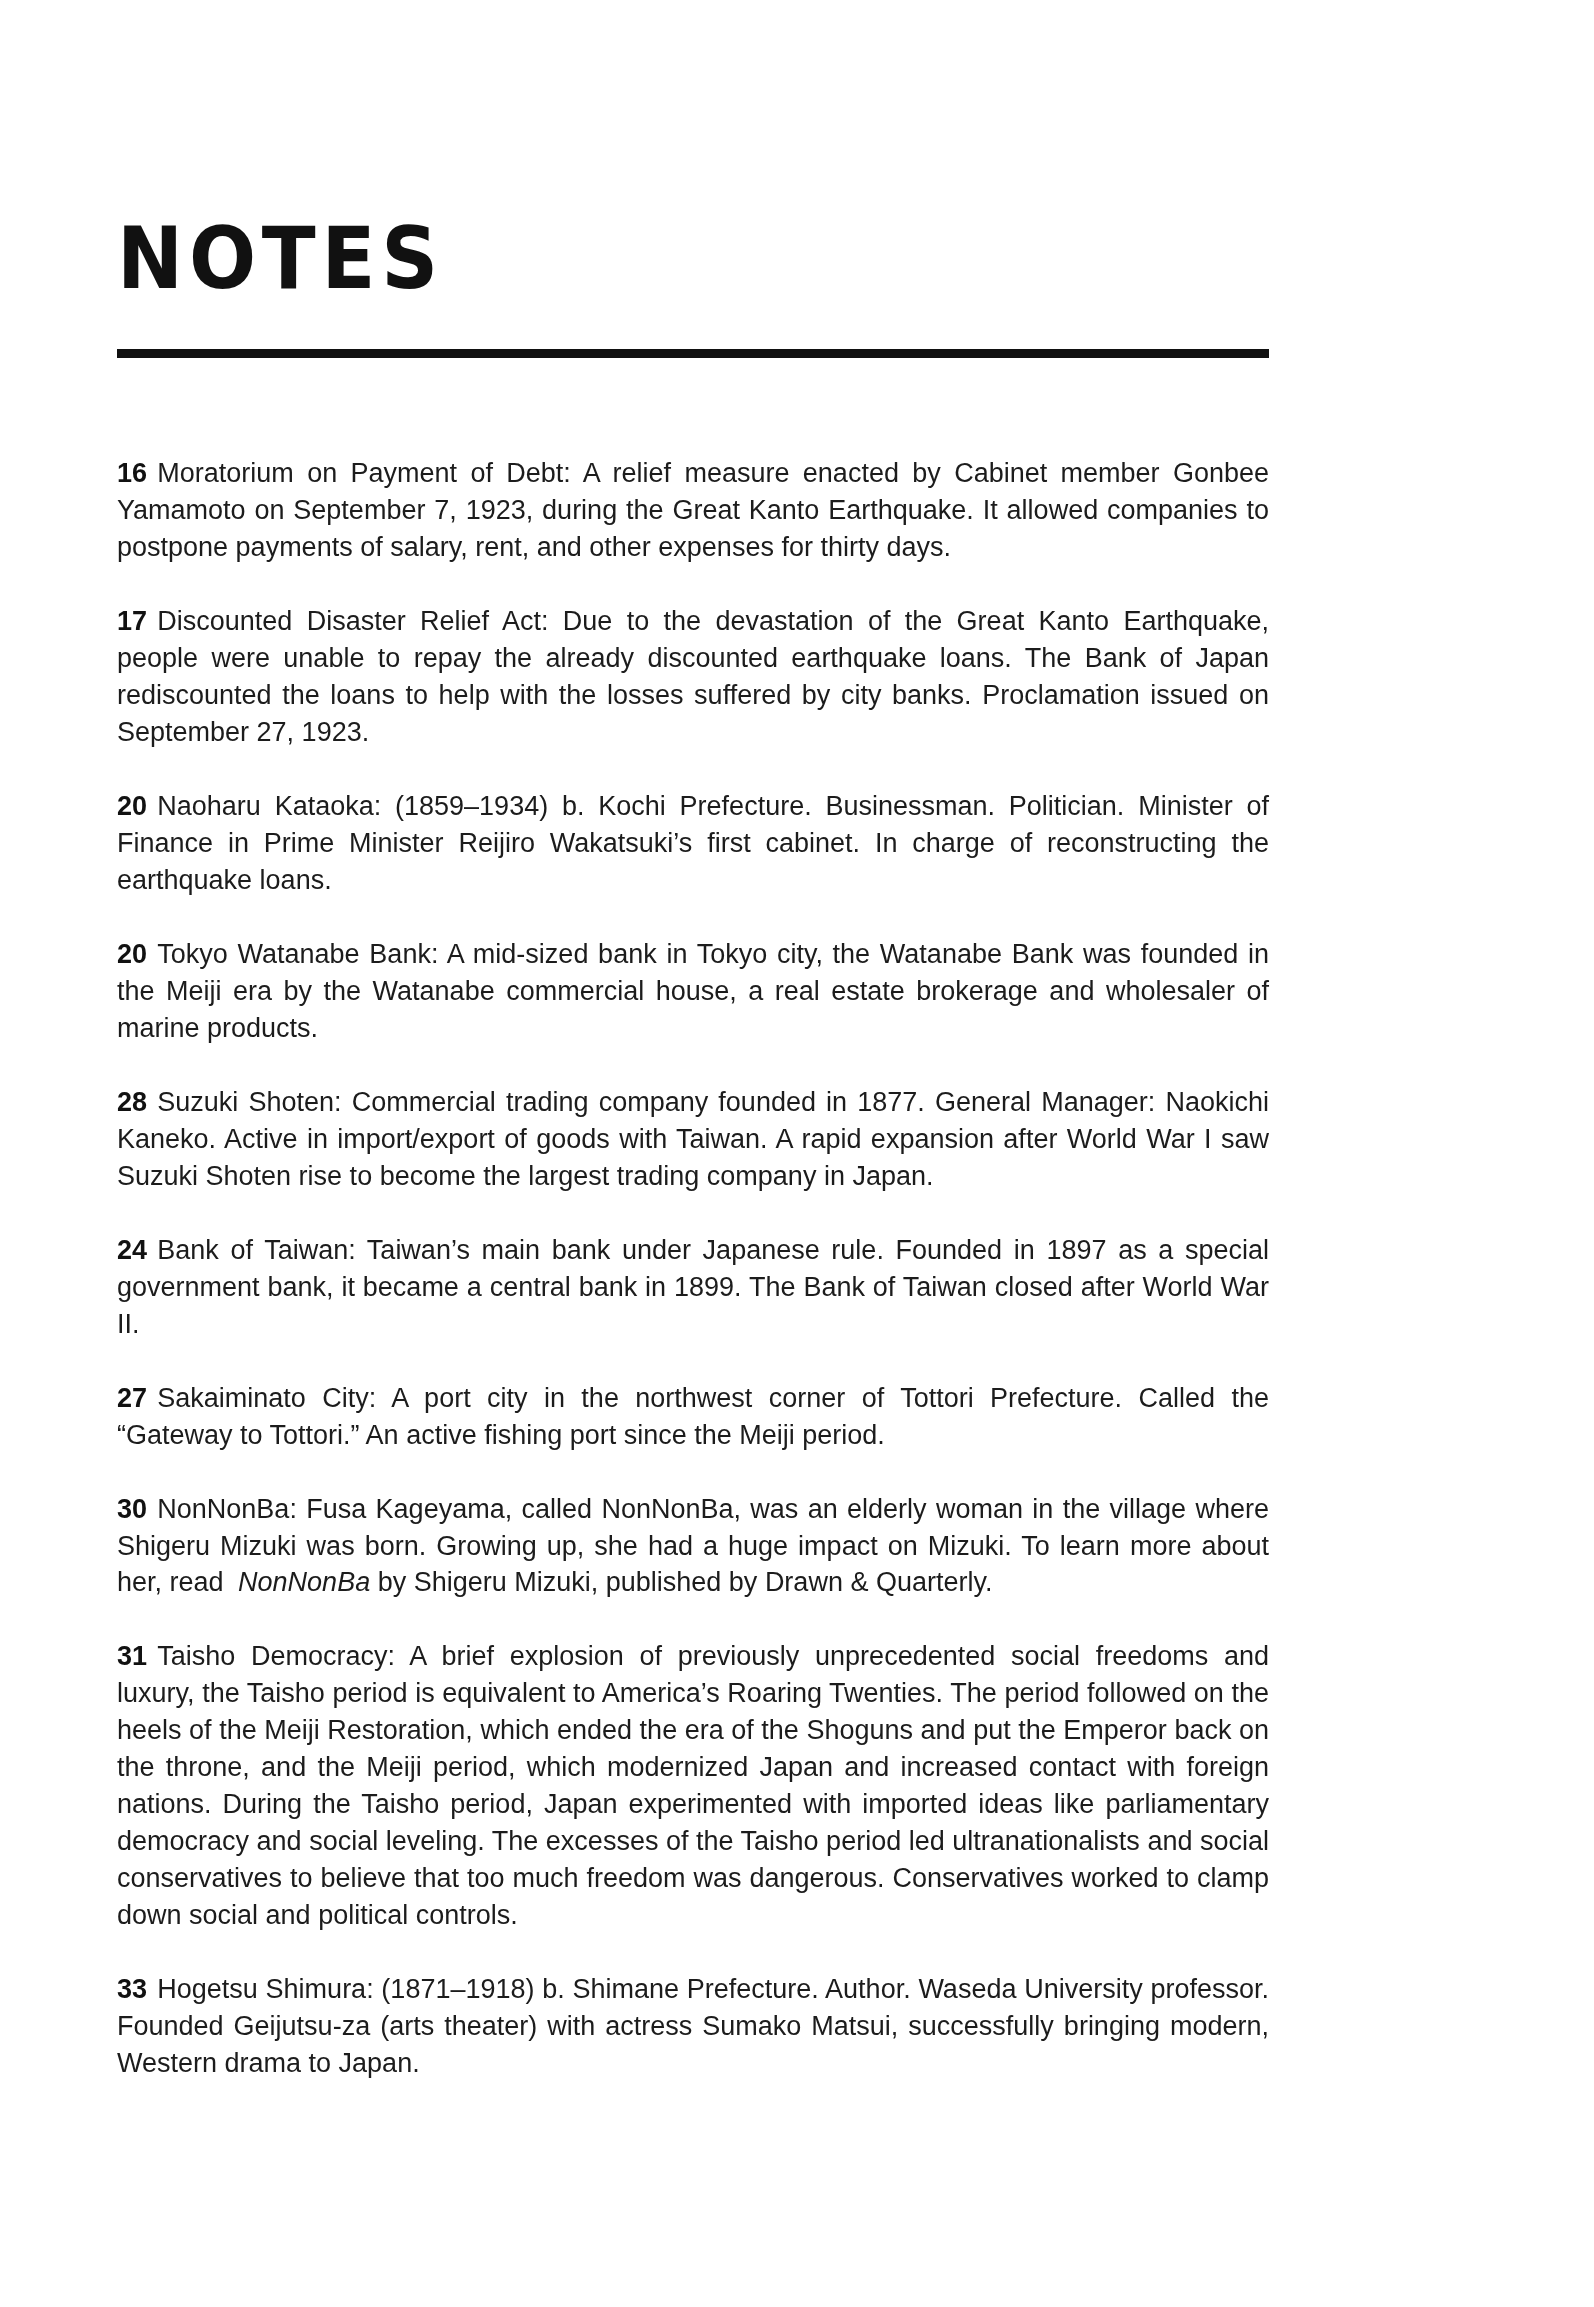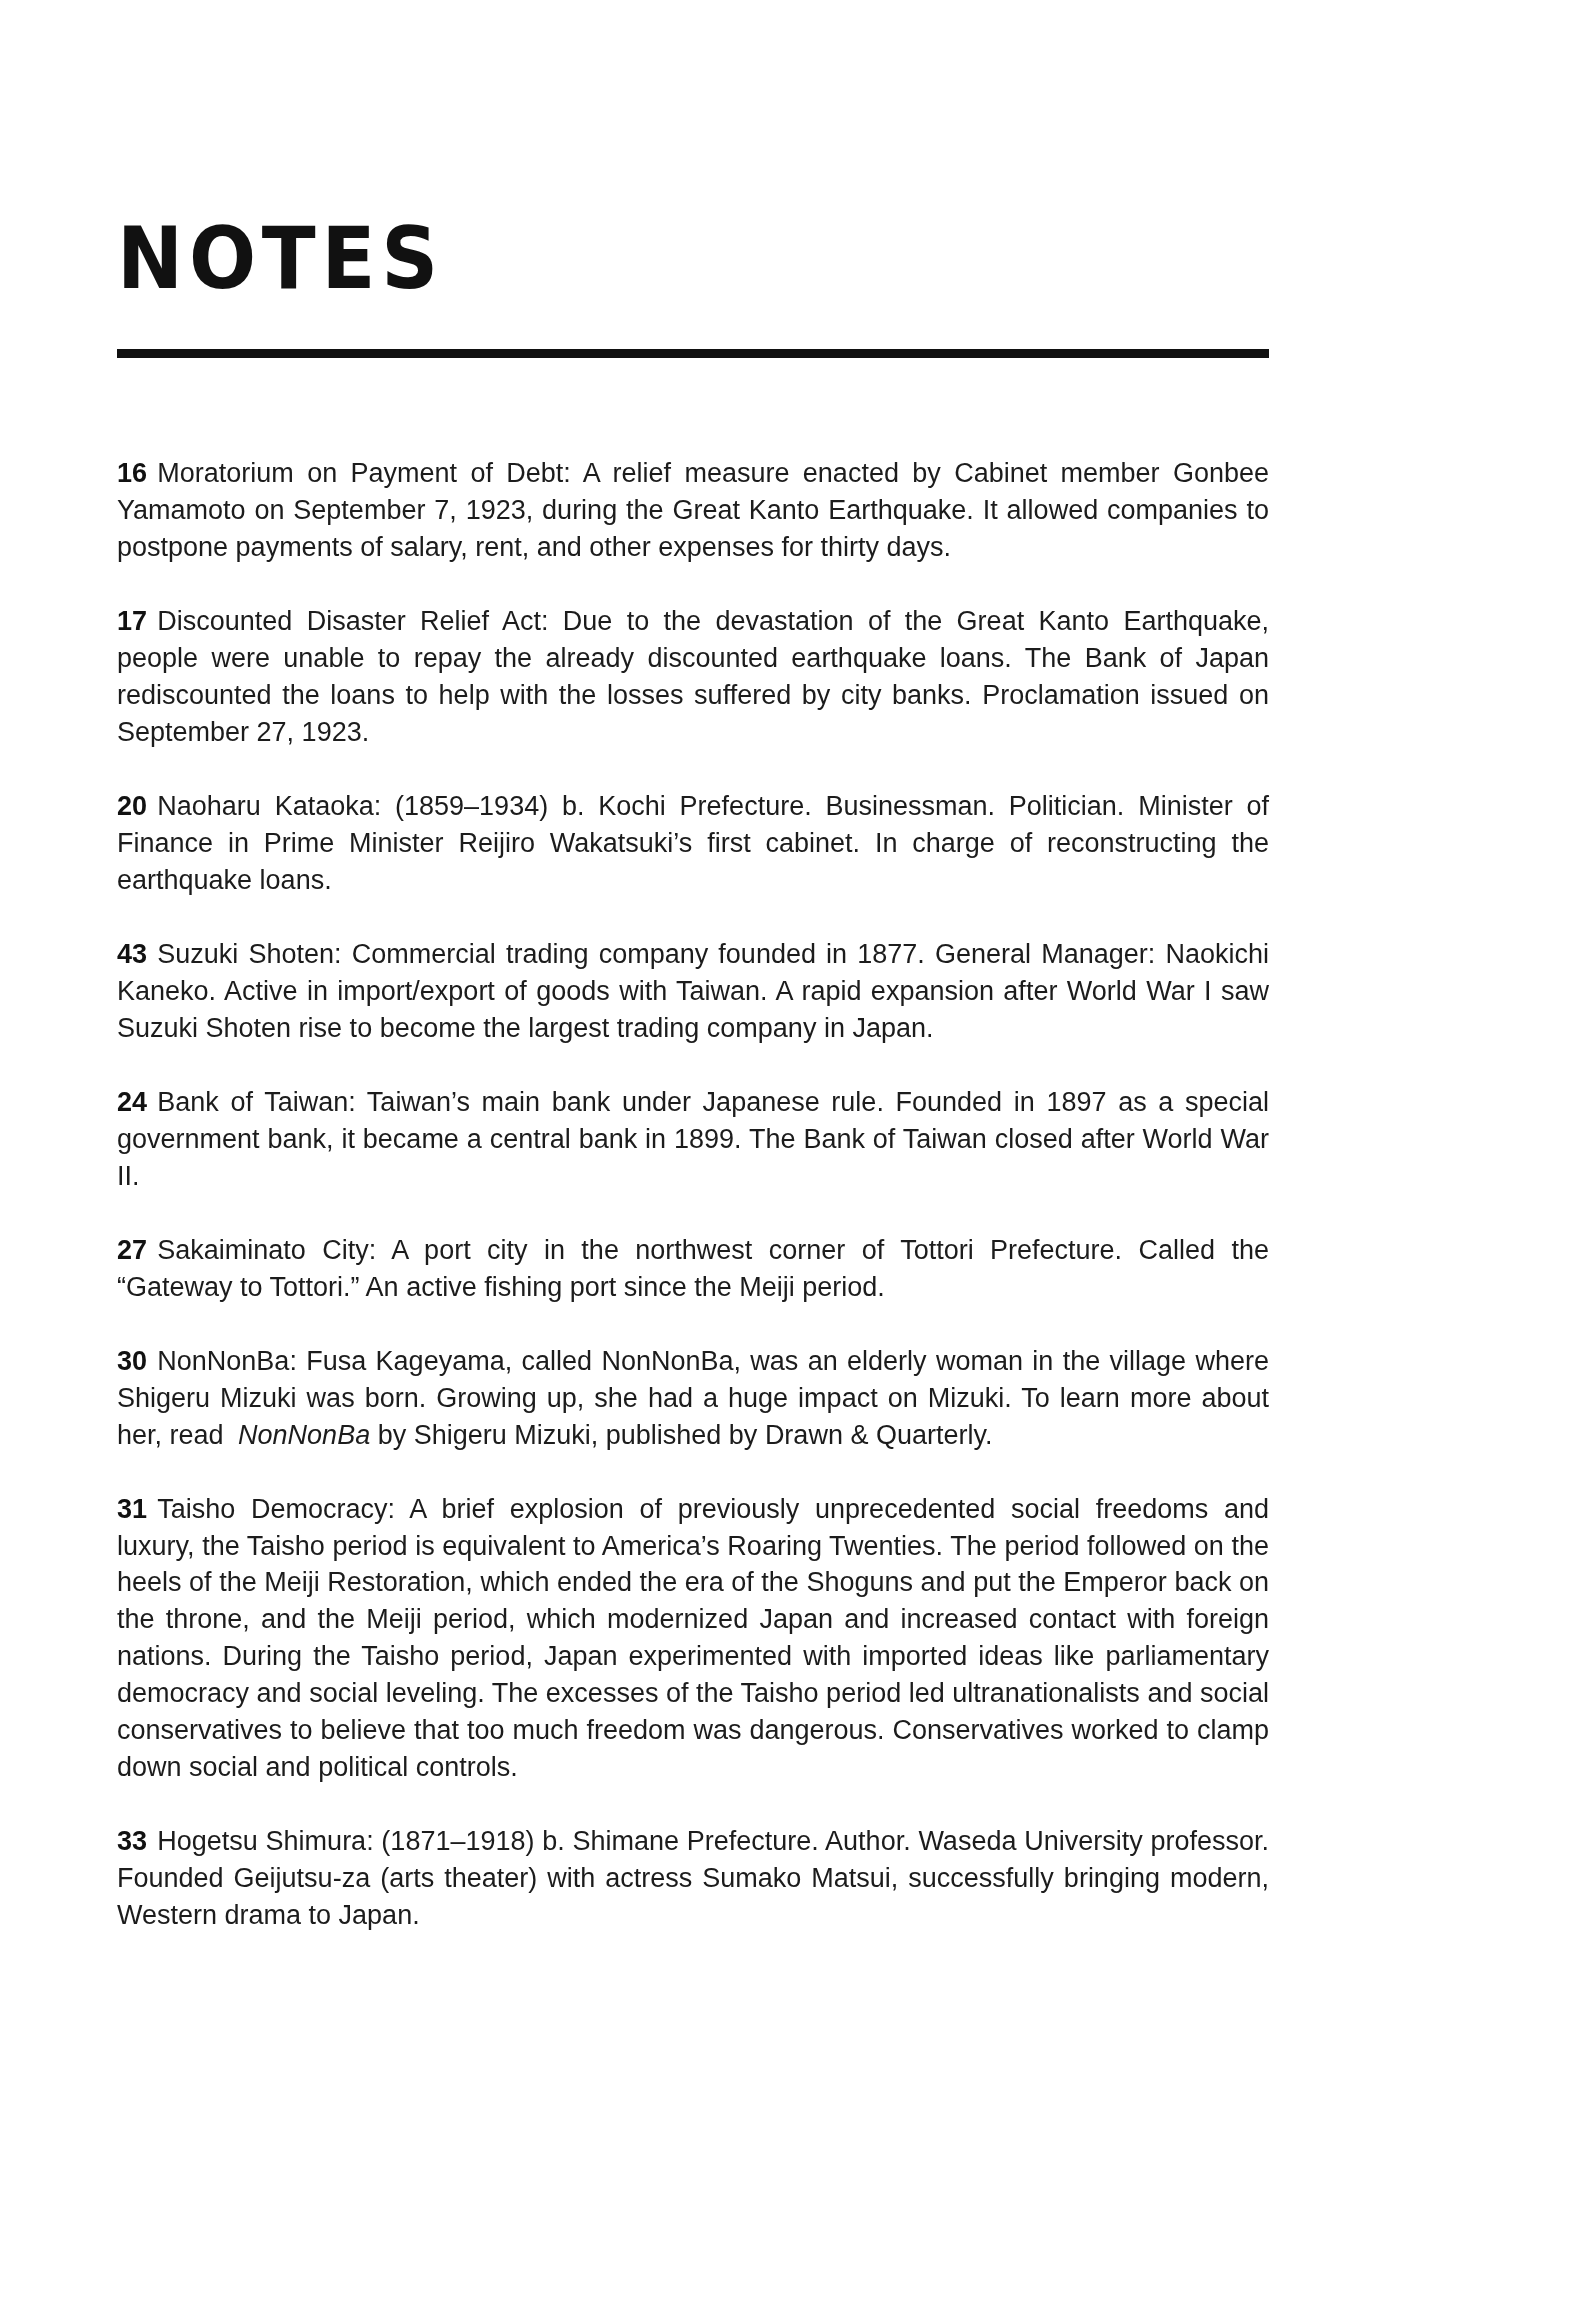--- a/index.html
+++ b/index.html
@@ -62,22 +62,23 @@
   <div class="title-rule"></div>
 
   <div class="notes-list">
   <p class="note"><span class="note-number">16</span><span><span>Moratorium on Payment of Debt: A relief measure enacted by Cabinet member Gonbee Yamamoto on September 7, 1923, during the Great Kanto Earthquake. It allowed companies to postpone payments of salary, rent, and other expenses for thirty days.</span></span></p>
 
   <p class="note"><span class="note-number">17</span><span><span>Discounted Disaster Relief Act: Due to the devastation of the Great Kanto Earthquake, people were unable to repay the already discounted earthquake loans. The Bank of Japan rediscounted the loans to help with the losses suffered by city banks. Proclamation issued on September 27, 1923.</span></span></p>
 
 
   <p class="note"><span class="note-number">20</span><span><span>Naoharu Kataoka: (1859–1934) b. Kochi Prefecture. Businessman. Politician. Minister of Finance in Prime Minister Reijiro Wakatsuki’s first cabinet. In charge of reconstructing the earthquake loans.</span></span></p>
 
+  <p class="note"><span class="note-number">20</span><span><span>Tokyo Watanabe Bank: A mid-sized bank in Tokyo city, the Watanabe Bank was founded in the Meiji era by the Watanabe commercial house, a real estate brokerage and wholesaler of marine products.</span></span></p>
 
-  <p class="note"><span class="note-number">43</span><span><span>Suzuki Shoten: Commercial trading company founded in 1877. General Manager: Naokichi Kaneko. Active in import/export of goods with Taiwan. A rapid expansion after World War I saw Suzuki Shoten rise to become the largest trading company in Japan.</span></span></p>
+  <p class="note"><span class="note-number">28</span><span><span>Suzuki Shoten: Commercial trading company founded in 1877. General Manager: Naokichi Kaneko. Active in import/export of goods with Taiwan. A rapid expansion after World War I saw Suzuki Shoten rise to become the largest trading company in Japan.</span></span></p>
 
   <p class="note"><span class="note-number">24</span><span><span>Bank of Taiwan: Taiwan’s main bank under Japanese rule. Founded in 1897 as a special government bank, it became a central bank in 1899. The Bank of Taiwan closed after World War II.</span></span></p>
 
   <p class="note"><span class="note-number">27</span><span><span>Sakaiminato City: A port city in the northwest corner of Tottori Prefecture. Called the “Gateway to Tottori.” An active fishing port since the Meiji period.</span></span></p>
 
   <p class="note"><span class="note-number">30</span><span><span>NonNonBa: Fusa Kageyama, called NonNonBa, was an elderly woman in the village where Shigeru Mizuki was born. Growing up, she had a huge impact on Mizuki. To learn more about her, read </span><span class="italic">NonNonBa</span><span> by Shigeru Mizuki, published by Drawn &amp; Quarterly.</span></span></p>
 
   <p class="note"><span class="note-number">31</span><span><span>Taisho Democracy: A brief explosion of previously unprecedented social freedoms and luxury, the Taisho period is equivalent to America’s Roaring Twenties. The period followed on the heels of the Meiji Restoration, which ended the era of the Shoguns and put the Emperor back on the throne, and the Meiji period, which modernized Japan and increased contact with foreign nations. During the Taisho period, Japan experimented with imported ideas like parliamentary democracy and social leveling. The excesses of the Taisho period led ultranationalists and social conservatives to believe that too much freedom was dangerous. Conservatives worked to clamp down social and political controls.</span></span></p>
 
   <p class="note"><span class="note-number">33</span><span><span>Hogetsu Shimura: (1871–1918) b. Shimane Prefecture. Author. Waseda University professor. Founded Geijutsu-za (arts theater) with actress Sumako Matsui, successfully bringing modern, Western drama to Japan.</span></span></p>

